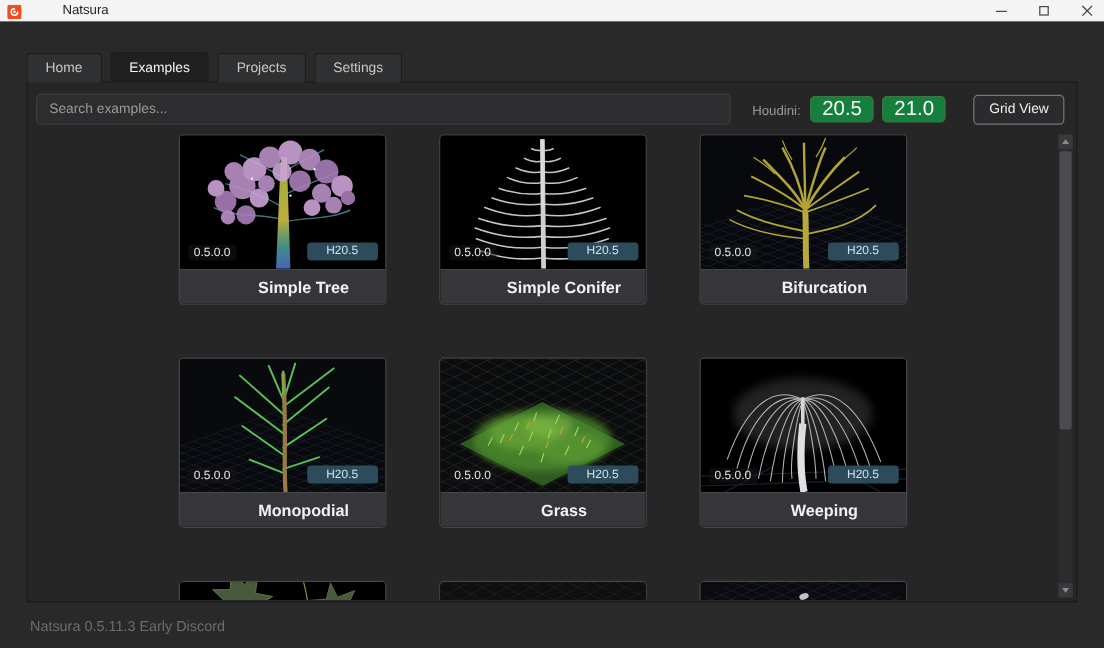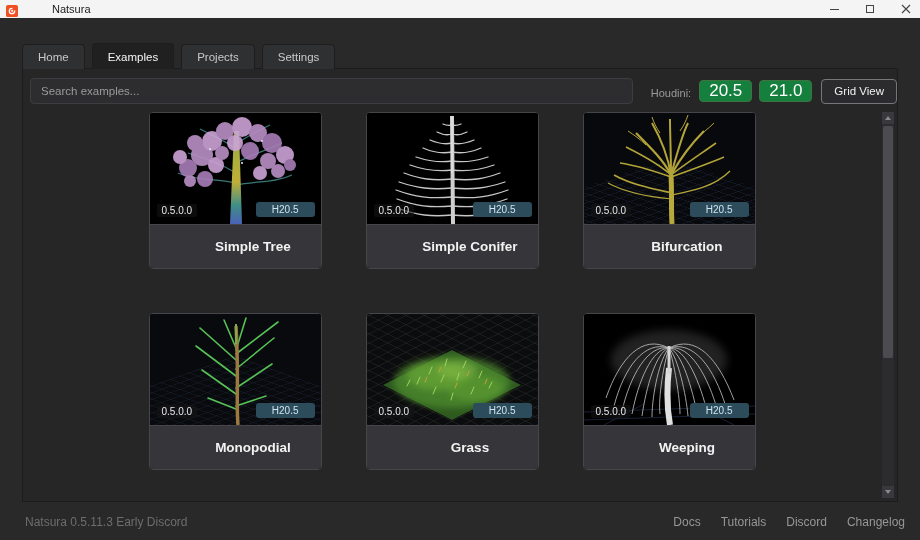--- a/index.html
+++ b/index.html
@@ -37,37 +37,37 @@
   .tab.active { background:#202021; color:#f5f5f5; height:26px; margin-top:-1px; }
 
   
   .pane {
     position:absolute; left:22px; right:22px; top:50px; height:434px;
     background:#262627; border:1px solid #1c1c1d; border-radius:1px;
   }
 
   
   .toolbar {
-    position:absolute; left:7px; right:0; top:9px; height:26px;
+    position:absolute; left:7px; right:10px; top:9px; height:26px;
     display:flex; align-items:center;
   }
   .search-input {
     flex:1 1 auto; height:26px; background:#2d2d2f; border:1px solid #3d3d41;
     border-radius:4px; color:#ddd; font-size:11.5px; padding:0 10px;
     outline:none; font-family:inherit;
   }
   .search-input::placeholder { color:#9a9a9a; }
   .houdini-label { font-size:11px; color:#9a9a9a; margin:4px 8px 0 18px; white-space:nowrap; }
   .ver-btn {
     height:22px; min-width:37px; padding:0 9px; margin-right:7px;
     background:#15803d; border:1px solid #3c7341; border-radius:4px;
     color:#fff; font-size:17px; font-family:inherit; cursor:default;
   }
   .view-btn {
-    height:25px; padding:0 12px; margin-left:2px;
+    height:25px; padding:0 12px; margin-left:16px;
     background:#2b2b2d; border:1px solid #77777b; border-radius:4px;
     color:#f0f0f0; font-size:11.5px; font-family:inherit; cursor:default; white-space:nowrap;
   }
 
   
   .grid-viewport {
     position:absolute; left:1px; right:17px; top:42px; bottom:1px; overflow:hidden;
   }
   .cards-grid {
     display:grid; grid-template-columns:repeat(3,173px);
@@ -81,21 +81,21 @@
   .card-img svg { display:block; width:100%; height:100%; }
   .ver-chip {
     position:absolute; left:7px; bottom:7px; font-size:10px; color:#e9e9e9;
     background:rgba(22,22,24,.55); padding:1px 5px; border-radius:2px;
   }
   .badge {
     position:absolute; right:6px; bottom:7px; font-size:10px; color:#cfe3ee;
     background:#2c4c5c; padding:2px 16px; border-radius:3px;
   }
   .card-title {
-    height:44px; background:#36363a; border-top:1px solid #45454a;
+    height:29px; background:#36363a; border-top:1px solid #45454a;
     display:flex; align-items:center; justify-content:center;
     color:#f2f2f2; font-size:13.5px; font-weight:bold;padding-left:36px;
   }
 
   
   .scrollbar {
     position:absolute; right:2px; top:42px; bottom:2px; width:14px;
     background:#2c2c2e; border:1px solid #252527;
   }
   .sb-btn { position:absolute; left:0; right:0; height:12px; background:#39393d; display:flex; align-items:center; justify-content:center; }
@@ -517,21 +517,15 @@
       <div class="sb-thumb"></div>
       <div class="sb-btn down">
           <span class="tri-down"></span>
         </div>
     </div>
 
   </div>
 
   <div class="footer">
     <span class="footer-version">Natsura 0.5.11.3 Early Discord</span>
-    <div class="footer-links">
-      <span class="footer-link">Docs</span>
-      <span class="footer-link">Tutorials</span>
-      <span class="footer-link">Discord</span>
-      <span class="footer-link">Changelog</span>
-    </div>
   </div>
 
 </div>
 
 </body></html>

